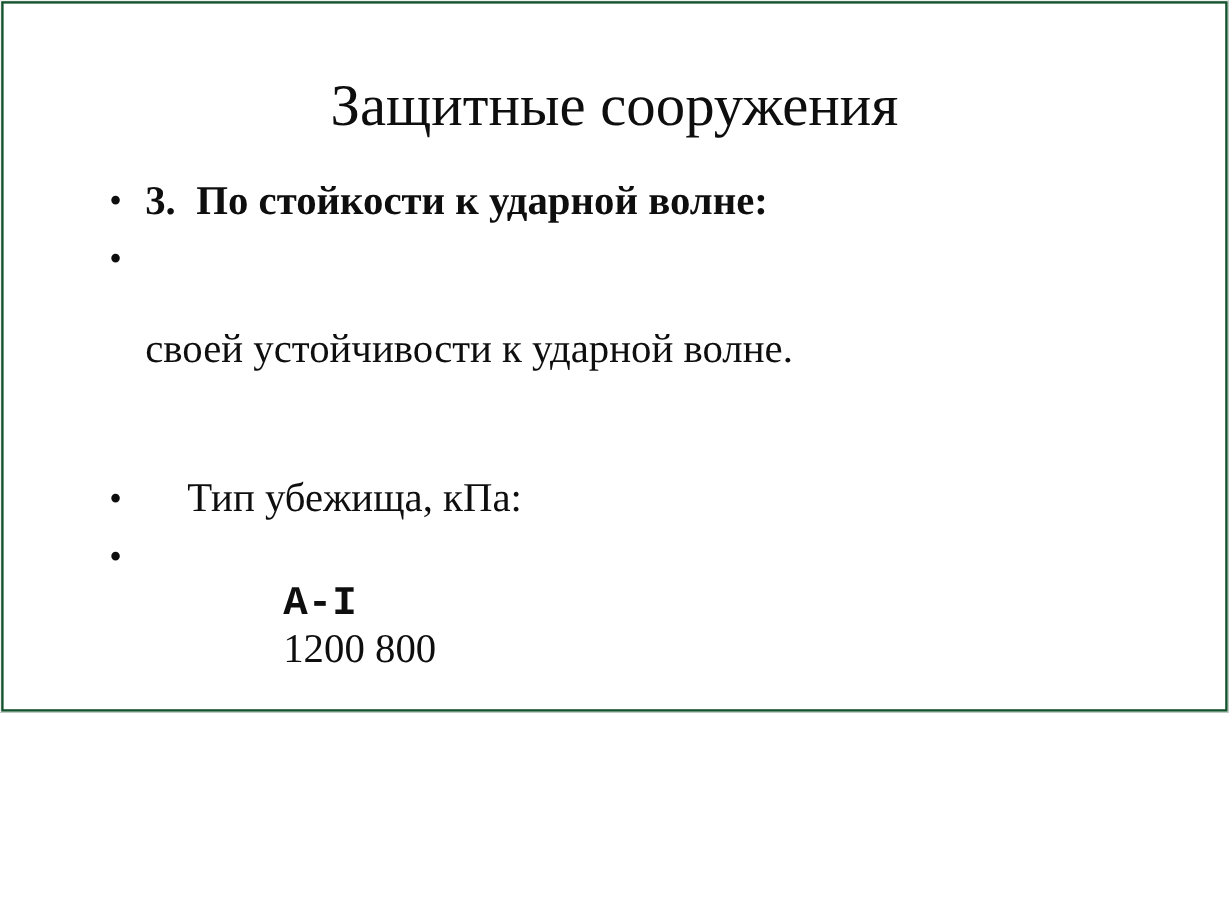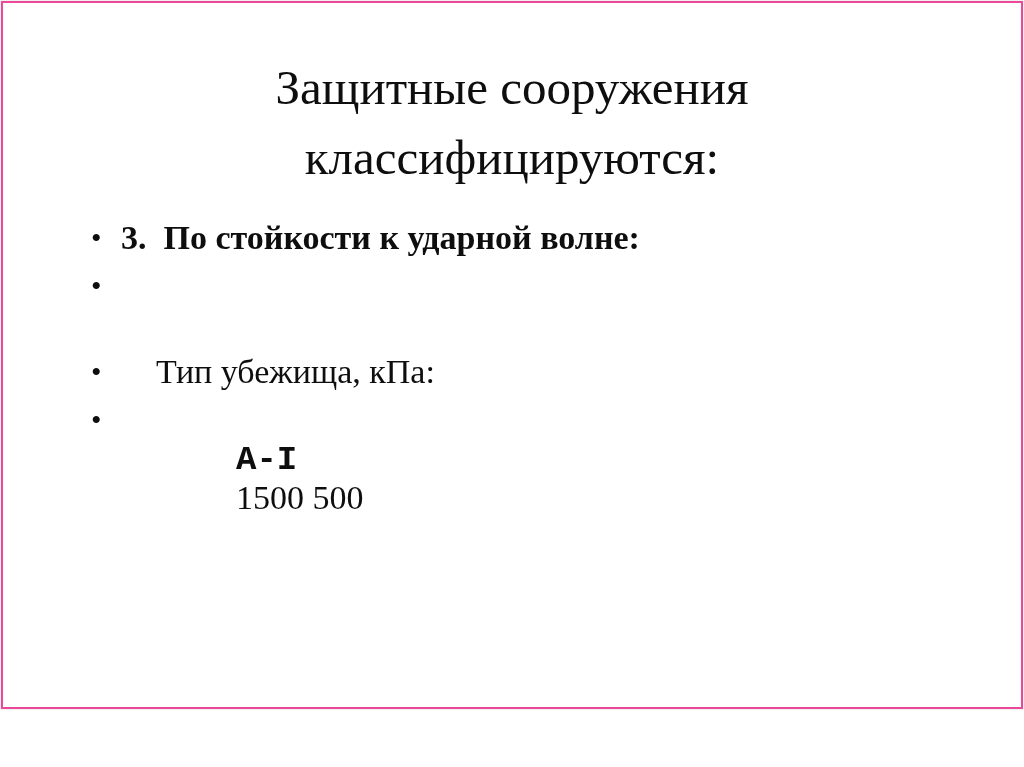--- a/index.html
+++ b/index.html
@@ -3,24 +3,24 @@
 <meta charset="utf-8">
 <style>
   html, body {
     margin: 0;
     padding: 0;
     background: #ffffff;
   }
   .slide {
     position: relative;
     width: 1024px;
-    height: 710px;
+    height: 594px;
     box-sizing: border-box;
     background: #ffffff;
-    border: 3px solid #ec4899;
+    border: 3px solid #14532d;
     outline: 1px solid #f1f1f1;
     outline-offset: -1px;
     overflow: hidden;
     font-family: "Liberation Serif", "DejaVu Serif", serif;
     color: #0e0e0e;
   }
   .title {
     margin: 50px 0 0 0;
     text-align: center;
     font-weight: 400;
@@ -60,43 +60,43 @@
   }
   .type-values { font-weight: 400; }
 </style>
 </head>
 <body>
 
 <div class="slide">
 
   <h1 class="title">
     <span class="title-line">Защитные сооружения</span>
-    <span class="title-line">классифицируются:</span>
   </h1>
 
   <div class="content">
 
     <div class="row">
       <span class="marker">•</span>
       <div class="text bold">3.  По стойкости к ударной волне:</div>
     </div>
 
     <div class="row">
       <span class="marker">•</span>
       <div class="text">
+        <span class="para-line">своей устойчивости к ударной волне.</span>
       </div>
     </div>
 
     <div class="row">
       <span class="marker">•</span>
       <div class="text indent1">Тип убежища, кПа:</div>
     </div>
 
     <div class="row">
       <span class="marker">•</span>
       <div class="text indent2">
         <span class="type-label">А-I</span>
-        <span class="type-values">1500 500</span>
+        <span class="type-values">1200 800</span>
       </div>
     </div>
 
   </div>
 </div>
 
 </body></html>

